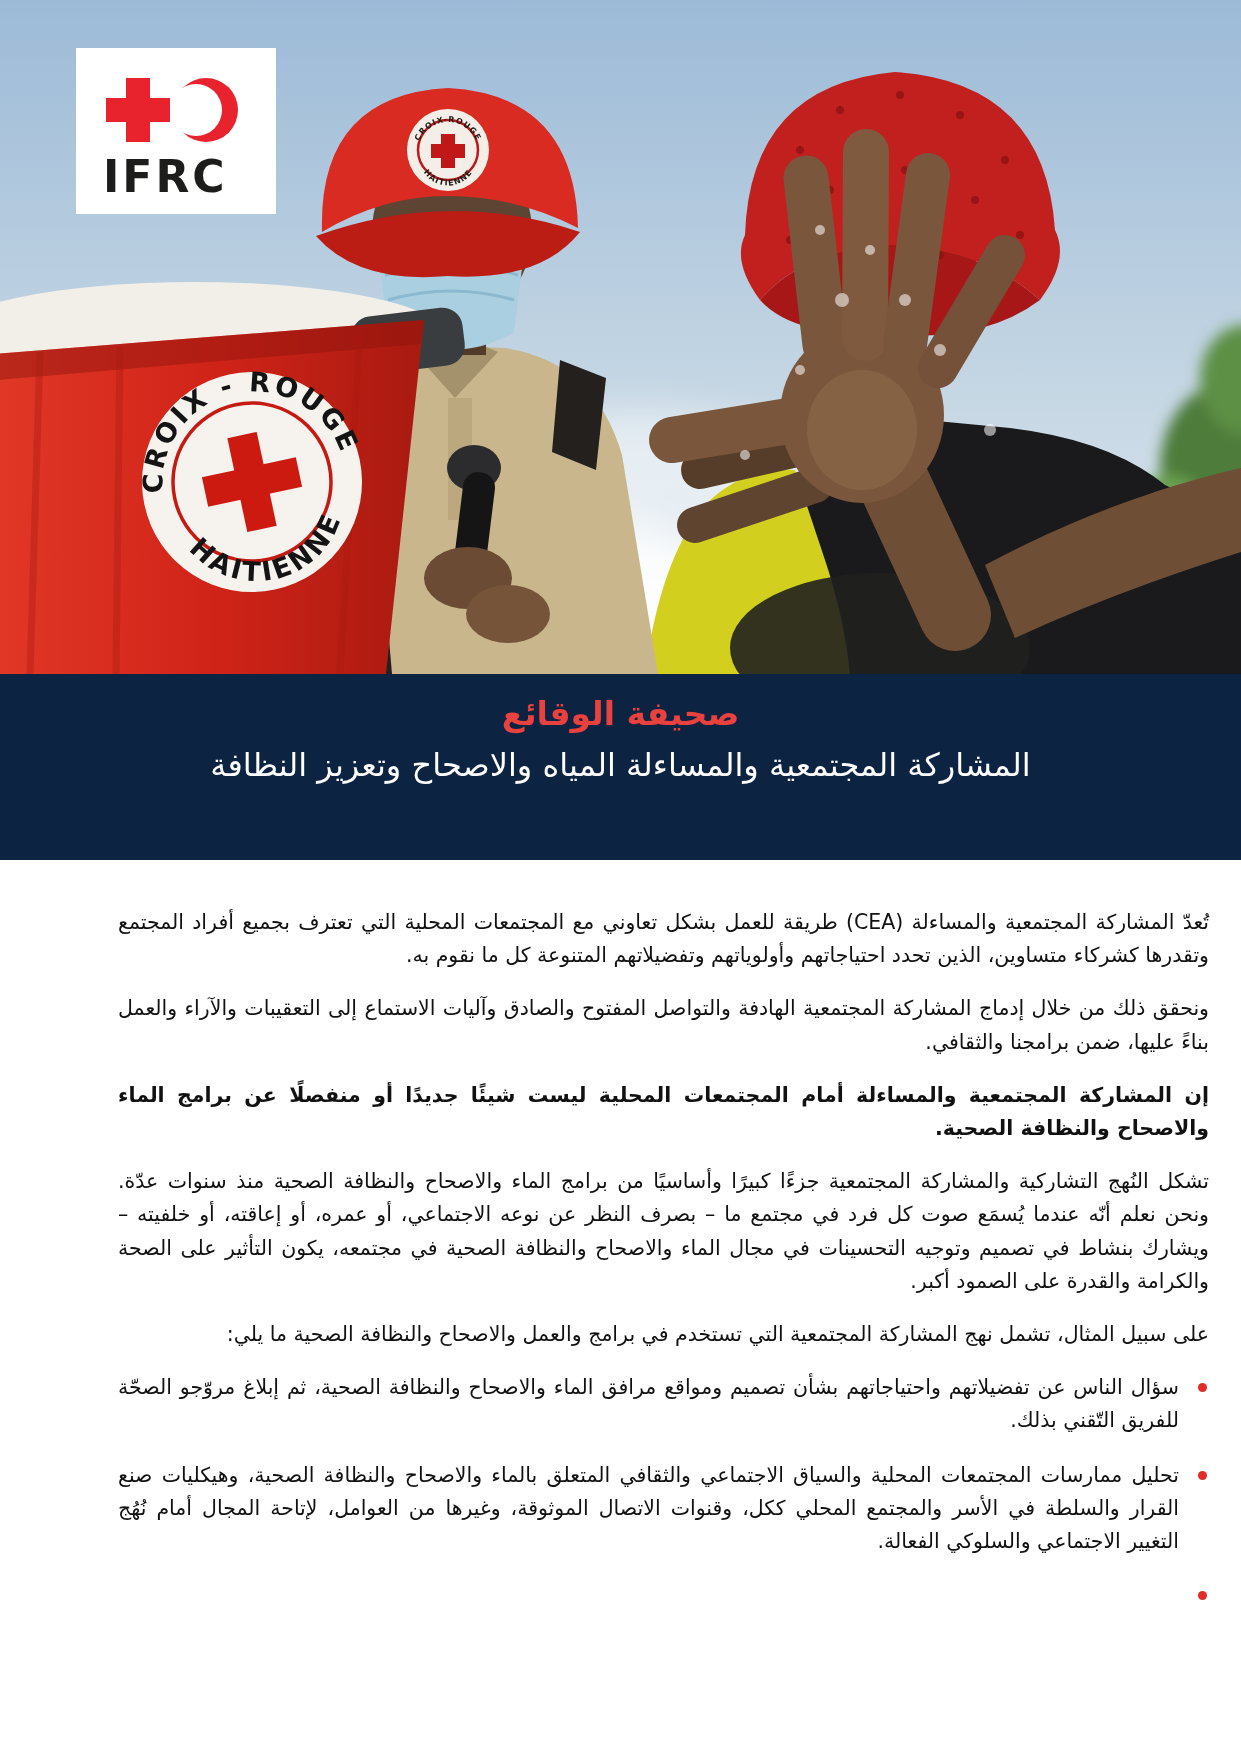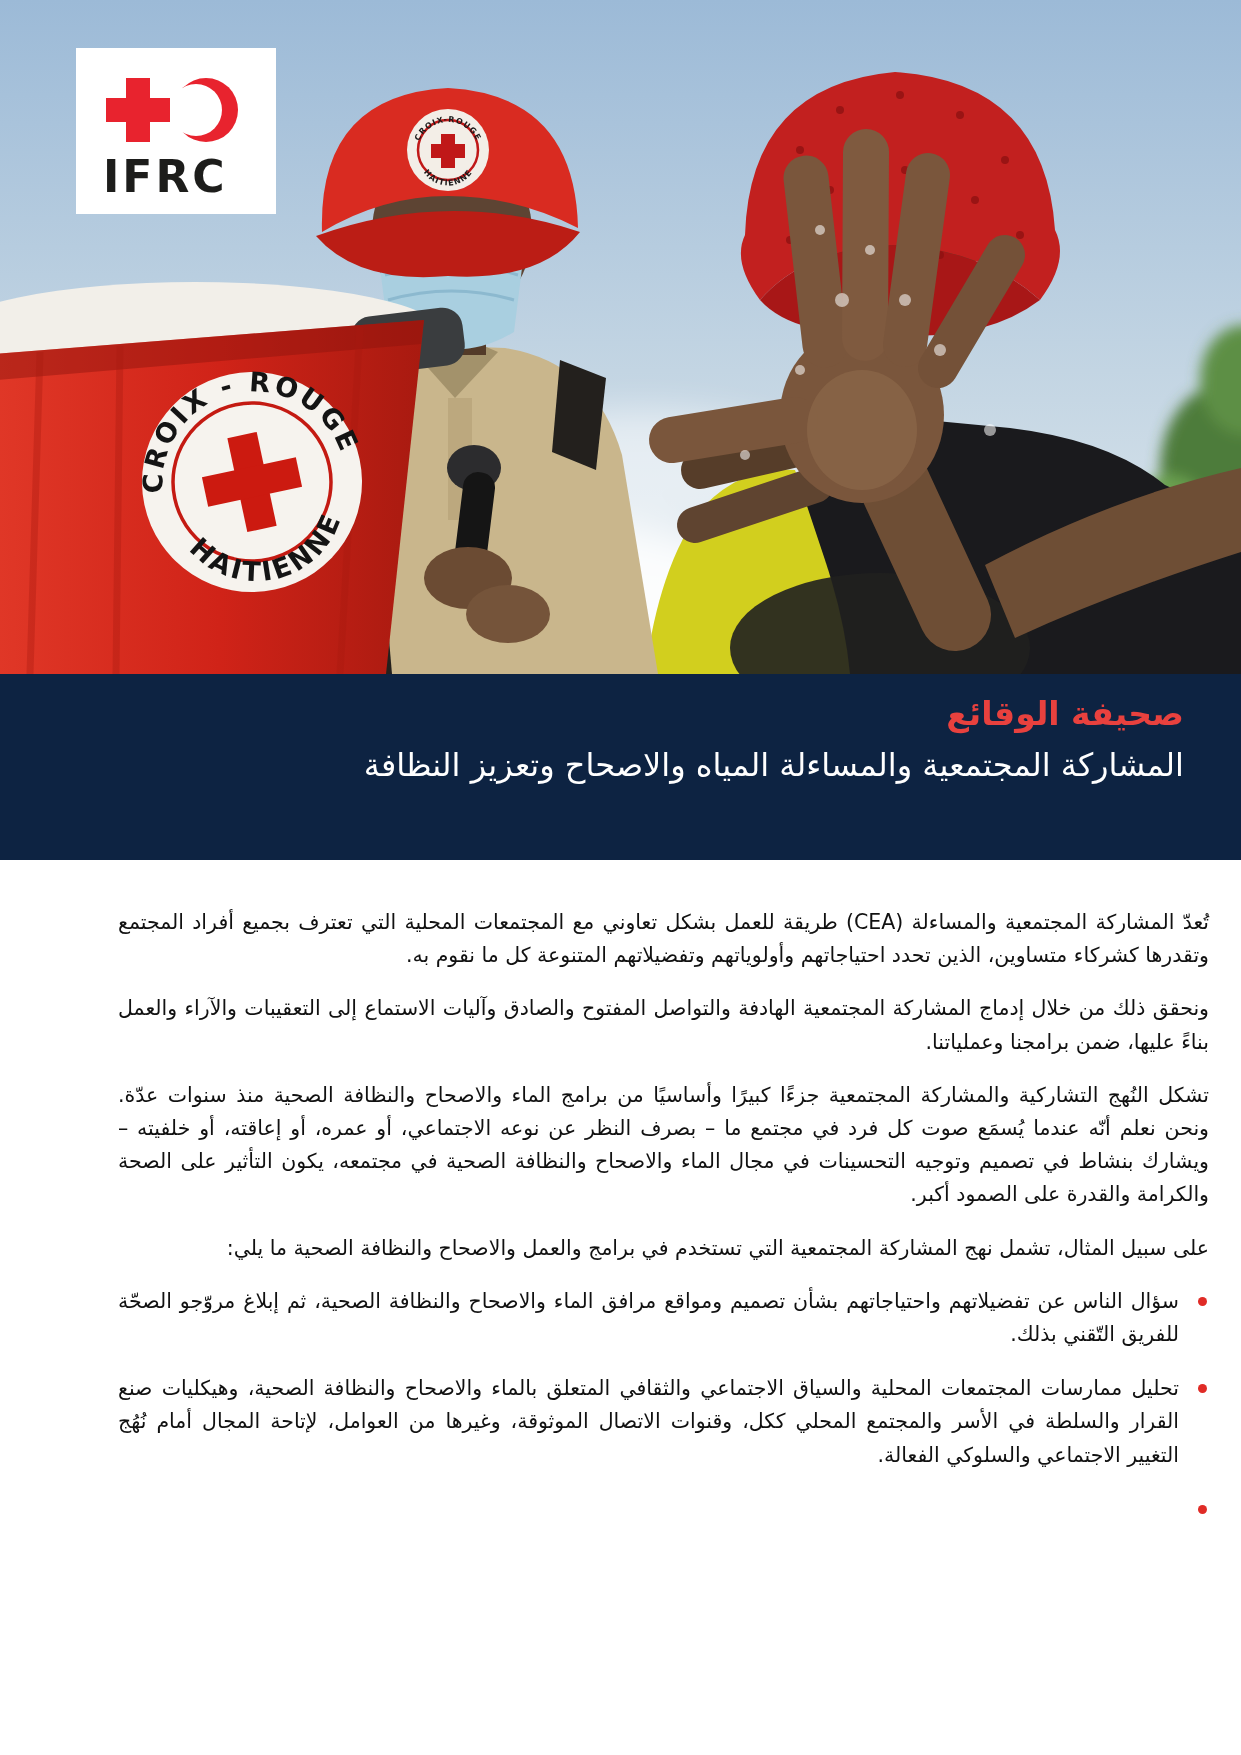--- a/index.html
+++ b/index.html
@@ -17,21 +17,21 @@
     overflow:hidden;
   }
   .photo svg{display:block;}
   
   .banner{
     width:1241px;height:186px;
     background:#0d2342;
     box-sizing:border-box;
     padding:18px 57px 0 57px;
     direction:rtl;
-    text-align:right;
+    text-align:center;
   }
   .banner .kicker{
     color:#e8413e;
     font-size:33px;
     font-weight:bold;
     line-height:1.35;
     margin:0;
   }
   .banner .title{
     color:#ffffff;
@@ -269,21 +269,22 @@
     </svg>
   </div>
 
   <div class="banner">
     <p class="kicker">صحيفة الوقائع</p>
     <p class="title">المشاركة المجتمعية والمساءلة المياه والاصحاح وتعزيز النظافة</p>
   </div>
 
   <div class="doc-body">
     <p>تُعدّ المشاركة المجتمعية والمساءلة (CEA) طريقة للعمل بشكل تعاوني مع المجتمعات المحلية التي تعترف بجميع أفراد المجتمع وتقدرها كشركاء متساوين، الذين تحدد احتياجاتهم وأولوياتهم وتفضيلاتهم المتنوعة كل ما نقوم به.</p>
-    <p>ونحقق ذلك من خلال إدماج المشاركة المجتمعية الهادفة والتواصل المفتوح والصادق وآليات الاستماع إلى التعقيبات والآراء والعمل بناءً عليها، ضمن برامجنا وعملياتنا.</p>
+    <p>ونحقق ذلك من خلال إدماج المشاركة المجتمعية الهادفة والتواصل المفتوح والصادق وآليات الاستماع إلى التعقيبات والآراء والعمل بناءً عليها، ضمن برامجنا والثقافي.</p>
+    <p class="bold">إن المشاركة المجتمعية والمساءلة أمام المجتمعات المحلية ليست شيئًا جديدًا أو منفصلًا عن برامج الماء والاصحاح والنظافة الصحية.</p>
     <p>تشكل النُهج التشاركية والمشاركة المجتمعية جزءًا كبيرًا وأساسيًا من برامج الماء والاصحاح والنظافة الصحية منذ سنوات عدّة. ونحن نعلم أنّه عندما يُسمَع صوت كل فرد في مجتمع ما – بصرف النظر عن نوعه الاجتماعي، أو عمره، أو إعاقته، أو خلفيته – ويشارك بنشاط في تصميم وتوجيه التحسينات في مجال الماء والاصحاح والنظافة الصحية في مجتمعه، يكون التأثير على الصحة والكرامة والقدرة على الصمود أكبر.</p>
     <p>على سبيل المثال، تشمل نهج المشاركة المجتمعية التي تستخدم في برامج والعمل والاصحاح والنظافة الصحية ما يلي:</p>
 
     <ul>
       <li>
         <span class="bullet-dot"></span>
         <span>سؤال الناس عن تفضيلاتهم واحتياجاتهم بشأن تصميم ومواقع مرافق الماء والاصحاح والنظافة الصحية، ثم إبلاغ مروّجو الصحّة للفريق التّقني بذلك.</span>
       </li>
       <li>
         <span class="bullet-dot"></span>

